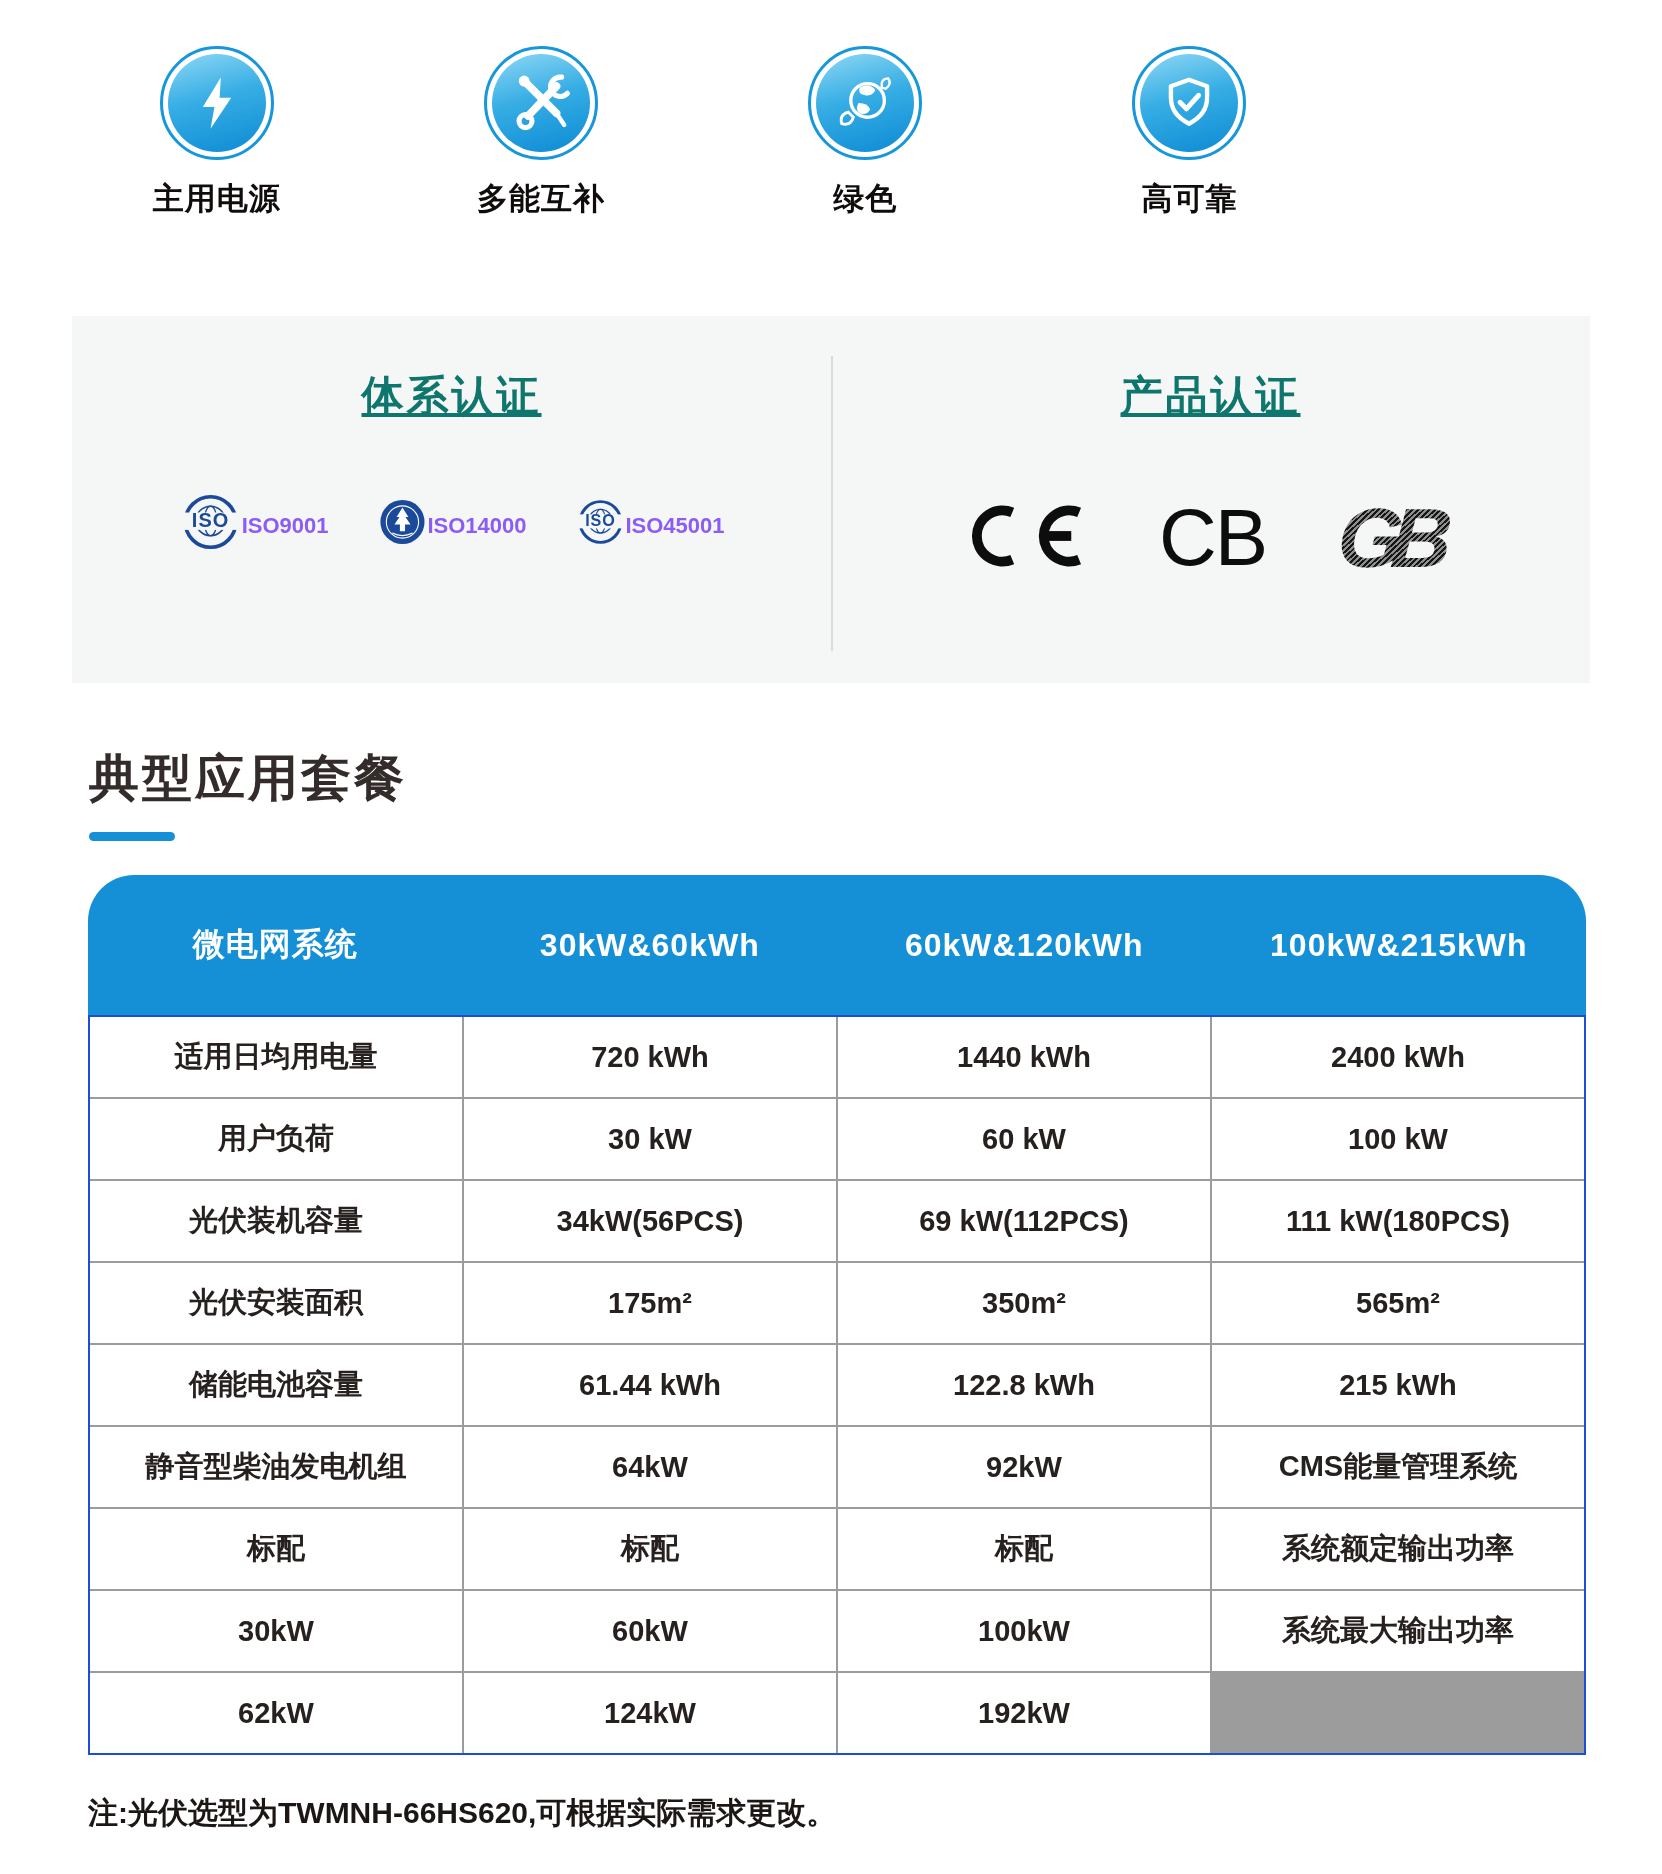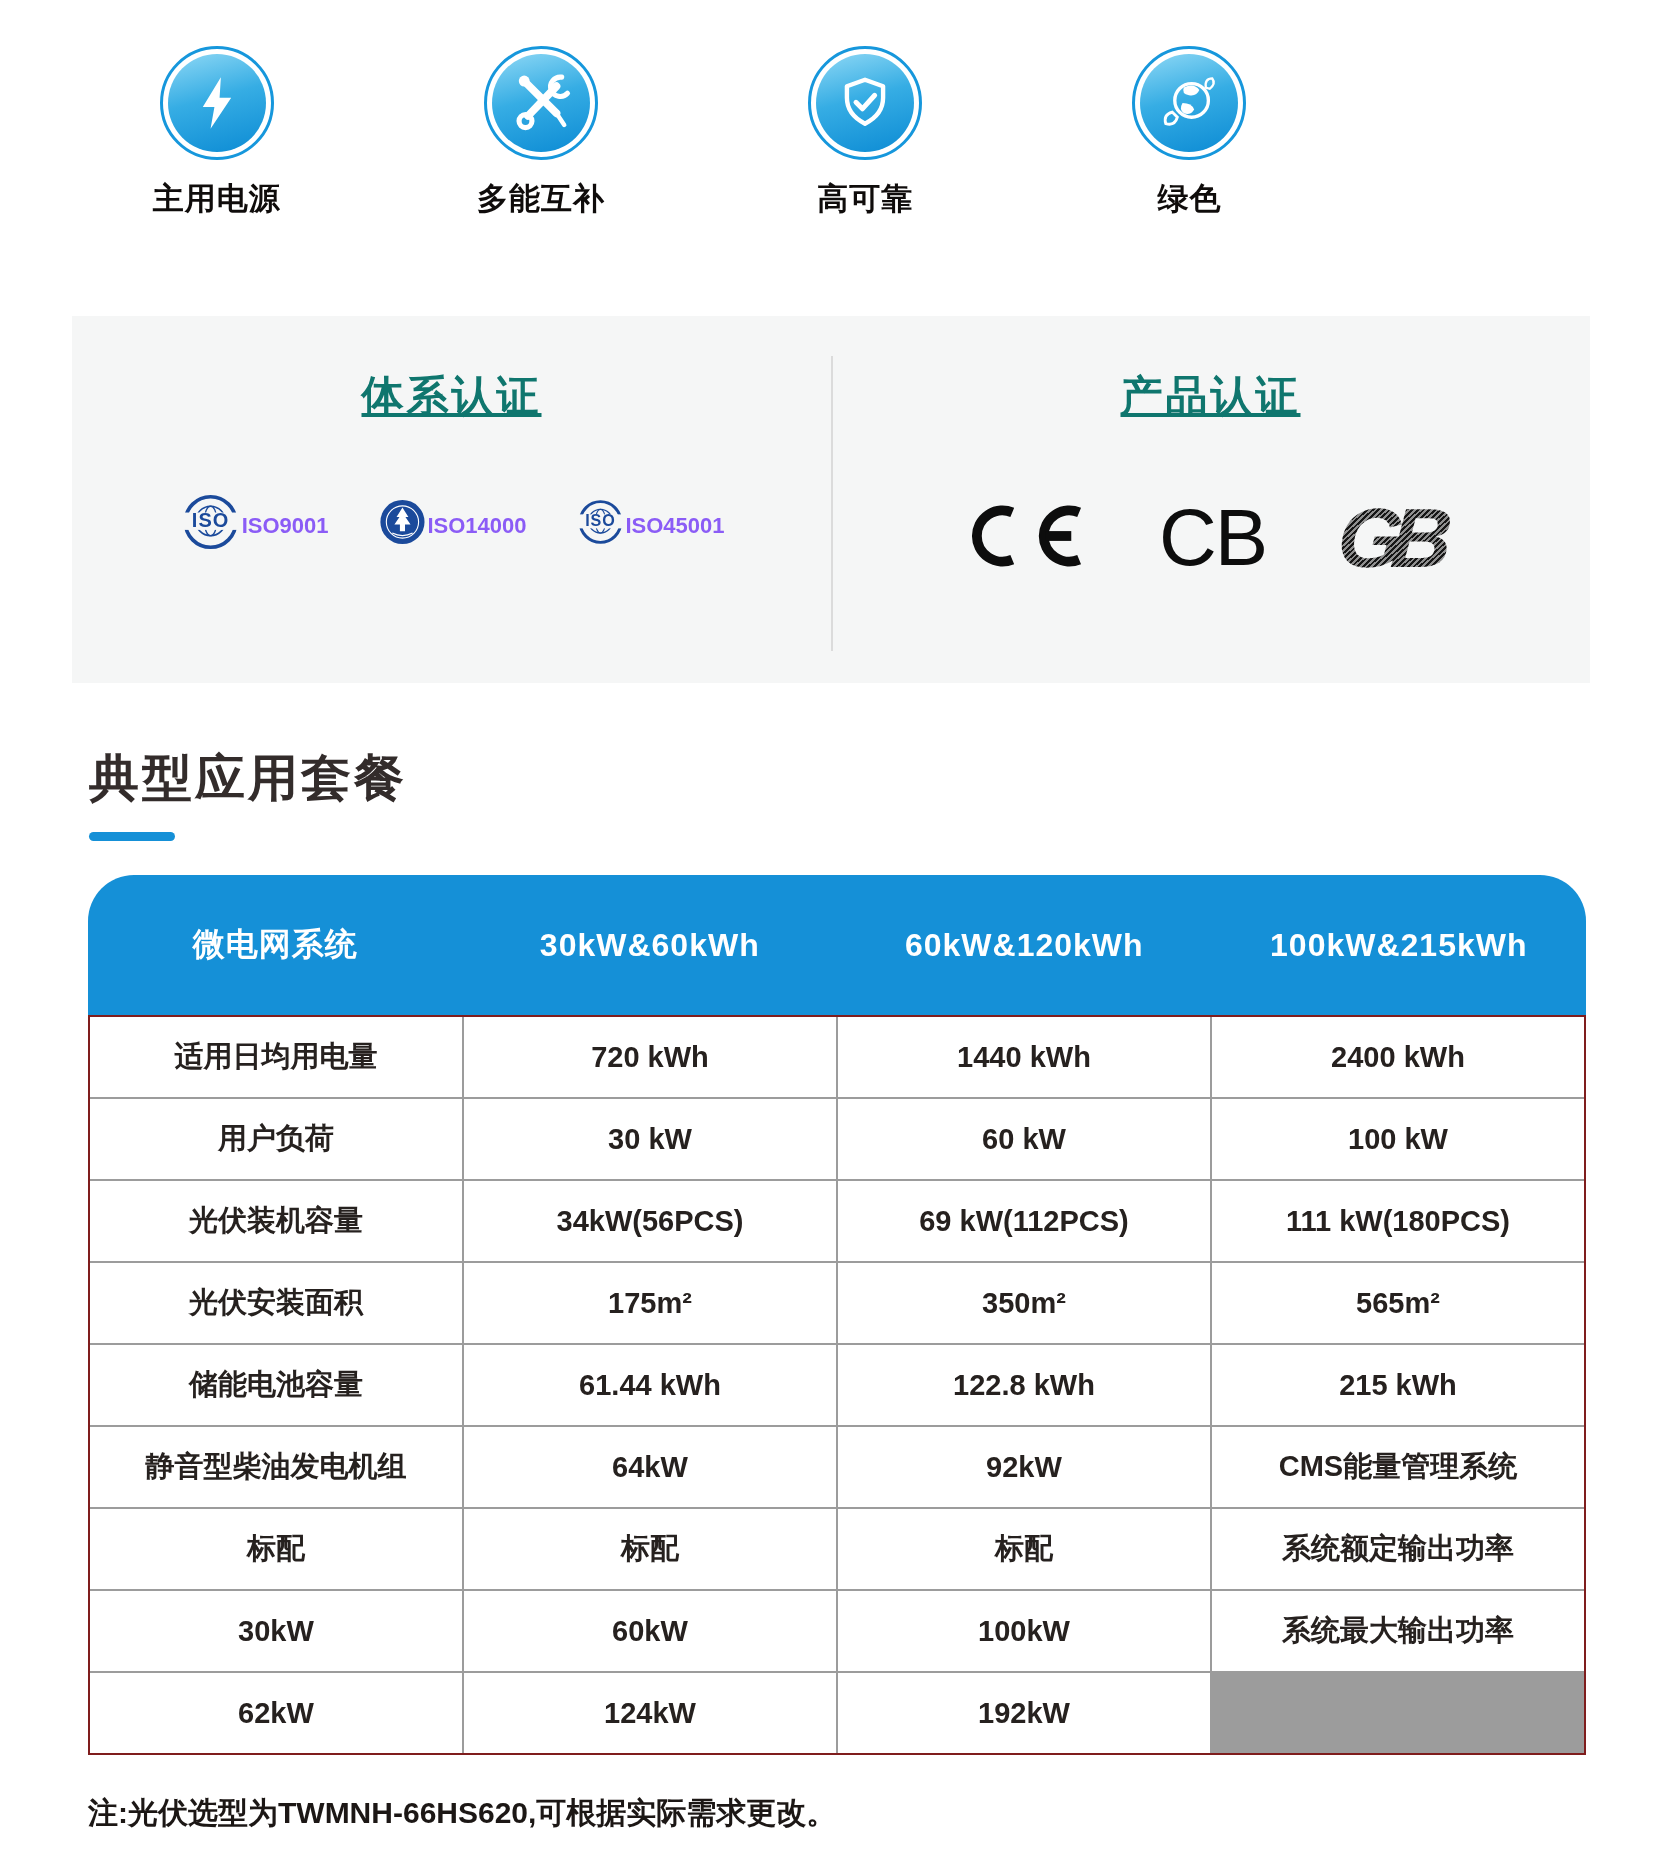--- a/index.html
+++ b/index.html
@@ -41,21 +41,21 @@
   .section-title { font-size:50px; font-weight:800; color:#332C2B; letter-spacing:3px; }
   .section-bar { width:86px; height:9px; border-radius:5px; background:#1590D7; margin-top:20px; }
 
   
   .pkg-table { width:1498px; margin:34px 0 0 88px; }
   .pkg-header { display:flex; height:140px; background:#1590D7; border-radius:46px 46px 0 0;
                 align-items:center; }
   .pkg-header .hcell { width:25%; text-align:center; color:#ffffff; font-size:32px; font-weight:800;
                        letter-spacing:1px; }
   .pkg-body { display:grid; grid-template-columns:repeat(4,1fr); gap:2px;
-              background:#9C9C9C; border:2px solid #7f1d1d; }
+              background:#9C9C9C; border:2px solid #1d4ed8; }
   .pkg-body .cell { background:#ffffff; height:80px; display:flex; align-items:center;
                     justify-content:center; font-size:29px; font-weight:600; color:#26211F; }
 
   
   .note { margin:38px 0 0 88px; font-size:30px; font-weight:700; color:#1C1715; }
 </style>
 </head>
 <body>
 
 <div class="page">
@@ -85,40 +85,40 @@
             </g>
           </svg>
         </div>
       </div>
       <div class="feature-label">多能互补</div>
     </div>
     <div class="feature">
       <div class="icon-ring">
         <div class="icon-fill">
           <svg viewBox="0 0 48 48">
-            <path d="M24 6 l14 5 v9 c0 10 -6 16 -14 20 c-8 -4 -14 -10 -14 -20 v-9 z" fill="none" stroke="#ffffff" stroke-width="3.4" stroke-linejoin="round"></path>
-            <path d="M17 23.5 l5 5 9.5 -10.5" fill="none" stroke="#ffffff" stroke-width="3.8" stroke-linecap="round" stroke-linejoin="round"></path>
-          </svg>
-        </div>
-      </div>
-      <div class="feature-label">高可靠</div>
-    </div>
-    <div class="feature">
-      <div class="icon-ring">
-        <div class="icon-fill">
-          <svg viewBox="0 0 48 48">
             <circle cx="26" cy="22" r="13" fill="none" stroke="#ffffff" stroke-width="2.6"></circle>
             <path d="M20 12 q8 -4 12 2 q-2 5 -8 4 q-6 -1 -4 -6 z" fill="#ffffff"></path>
             <path d="M19 24 q7 0 9 5 q-3 5 -8 3 q-4 -3 -1 -8 z" fill="#ffffff"></path>
             <path d="M11 31 q-7 2 -5 9 q7 2 9 -5 z" fill="none" stroke="#ffffff" stroke-width="2.2"></path>
             <path d="M40 13 q5 -4 2 -8 q-6 0 -5 7 z" fill="none" stroke="#ffffff" stroke-width="1.8"></path>
           </svg>
         </div>
       </div>
       <div class="feature-label">绿色</div>
+    </div>
+    <div class="feature">
+      <div class="icon-ring">
+        <div class="icon-fill">
+          <svg viewBox="0 0 48 48">
+            <path d="M24 6 l14 5 v9 c0 10 -6 16 -14 20 c-8 -4 -14 -10 -14 -20 v-9 z" fill="none" stroke="#ffffff" stroke-width="3.4" stroke-linejoin="round"></path>
+            <path d="M17 23.5 l5 5 9.5 -10.5" fill="none" stroke="#ffffff" stroke-width="3.8" stroke-linecap="round" stroke-linejoin="round"></path>
+          </svg>
+        </div>
+      </div>
+      <div class="feature-label">高可靠</div>
     </div>
   </div>
 
   <div class="cert-panel">
     <div class="cert-divider"></div>
 
     <div class="cert-half">
       <div class="cert-title">体系认证</div>
       <div class="cert-logos">
         <div class="iso-item">

